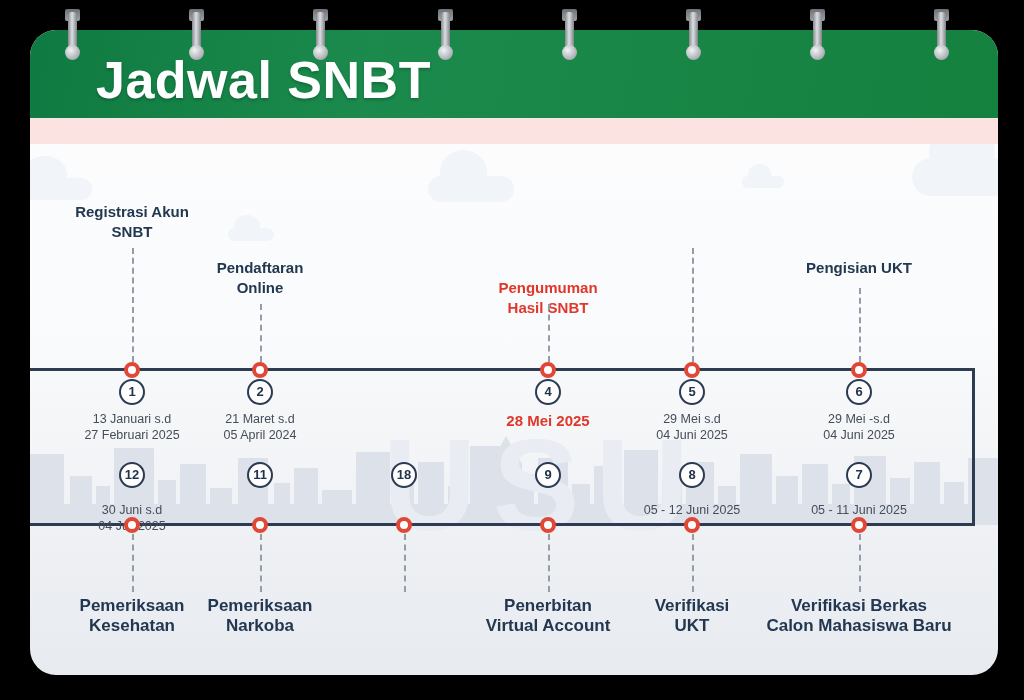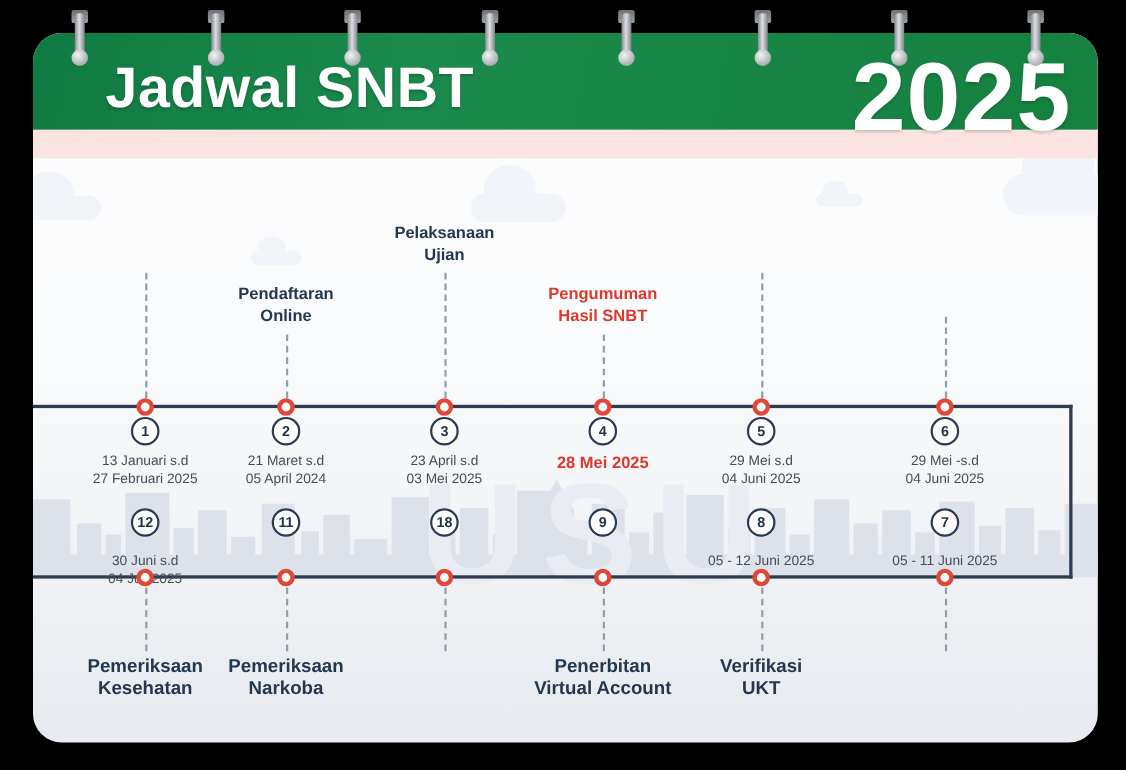--- a/index.html
+++ b/index.html
@@ -38,21 +38,21 @@
 
   
   .col{position:absolute;top:0;width:190px;height:100%;z-index:4;}
   .col.c0{left:7px;} .col.c1{left:135px;} .col.c2{left:279px;}
   .col.c3{left:423px;} .col.c4{left:567px;} .col.c5{left:734px;}
 
   .evt-title{position:absolute;left:0;width:100%;text-align:center;white-space:pre-line;
              color:#223750;font-weight:700;font-size:15px;line-height:20px;}
   .pos-high .evt-title{top:172px;}
   .pos-low  .evt-title{top:228px;}
-  .col.highlight .evt-title{color:#e0372b;}
+  .col.highlight .evt-title{color:#e0372b;margin-top:20px;}
 
   .connector{position:absolute;left:50%;width:0;border-left:2px dashed #939ca9;}
   .pos-high .connector{top:218px;height:114px;}
   .pos-low  .connector{top:274px;height:58px;}
   .pos-low.single .connector{top:258px;height:74px;}
   .col.bottom .connector{top:504px;height:58px;}
 
   .marker{position:absolute;left:50%;margin-left:-8px;width:16px;height:16px;border-radius:50%;
           background:#fff;border:4px solid #e24735;box-sizing:border-box;}
   .col.top .marker{top:332px;}
@@ -133,67 +133,60 @@
         <rect x="938" y="30" width="30" height="67"></rect>
         <rect x="0" y="76" width="968" height="21"></rect>
       </g>
     </svg>
 
     <div class="watermark">USU</div>
 
     <div class="header"></div>
     <div class="pink-stripe"></div>
     <div class="title">Jadwal SNBT</div>
-    <div class="year">2025</div>
 
     <div class="tl-line tl-top"></div>
     <div class="tl-line tl-bottom"></div>
     <div class="tl-line tl-right"></div>
 
     <div class="col top c0 pos-high">
+      <div class="evt-title">Registrasi Akun
+SNBT</div>
       <div class="connector"></div>
       <div class="marker"></div>
       <div class="num-badge">1</div>
       <div class="evt-date">13 Januari s.d
 27 Februari 2025</div>
     </div>
     <div class="col top c1 pos-low">
       <div class="evt-title">Pendaftaran
 Online</div>
       <div class="connector"></div>
       <div class="marker"></div>
       <div class="num-badge">2</div>
       <div class="evt-date">21 Maret s.d
 05 April 2024</div>
     </div>
-    <div class="col top c2 pos-high">
-      <div class="evt-title">Pelaksanaan
-Ujian</div>
-      <div class="connector"></div>
-      <div class="marker"></div>
-      <div class="num-badge">3</div>
-      <div class="evt-date">23 April s.d
-03 Mei 2025</div>
-    </div>
     <div class="col top c3 pos-low highlight">
       <div class="evt-title">Pengumuman
 Hasil SNBT</div>
       <div class="connector"></div>
       <div class="marker"></div>
       <div class="num-badge">4</div>
       <div class="evt-date">28 Mei 2025</div>
     </div>
     <div class="col top c4 pos-high">
       <div class="connector"></div>
       <div class="marker"></div>
       <div class="num-badge">5</div>
       <div class="evt-date">29 Mei s.d
 04 Juni 2025</div>
     </div>
     <div class="col top c5 pos-low single">
+      <div class="evt-title">Pengisian UKT</div>
       <div class="connector"></div>
       <div class="marker"></div>
       <div class="num-badge">6</div>
       <div class="evt-date">29 Mei -s.d
 04 Juni 2025</div>
     </div>
 
     <div class="col bottom c0">
       <div class="num-badge">12</div>
       <div class="evt-date">30 Juni s.d
@@ -228,20 +221,22 @@
       <div class="marker"></div>
       <div class="connector"></div>
       <div class="b-title">Verifikasi
 UKT</div>
     </div>
     <div class="col bottom c5">
       <div class="num-badge">7</div>
       <div class="evt-date">05 - 11 Juni 2025</div>
       <div class="marker"></div>
       <div class="connector"></div>
+      <div class="b-title">Verifikasi Berkas
+Calon Mahasiswa Baru</div>
     </div>
   </div>
 
   <div class="pin" style="left:68px;">
       <div class="cap"></div>
       <div class="stem"></div>
       <div class="ring"></div>
     </div>
   <div class="pin" style="left:192px;">
       <div class="cap"></div>

